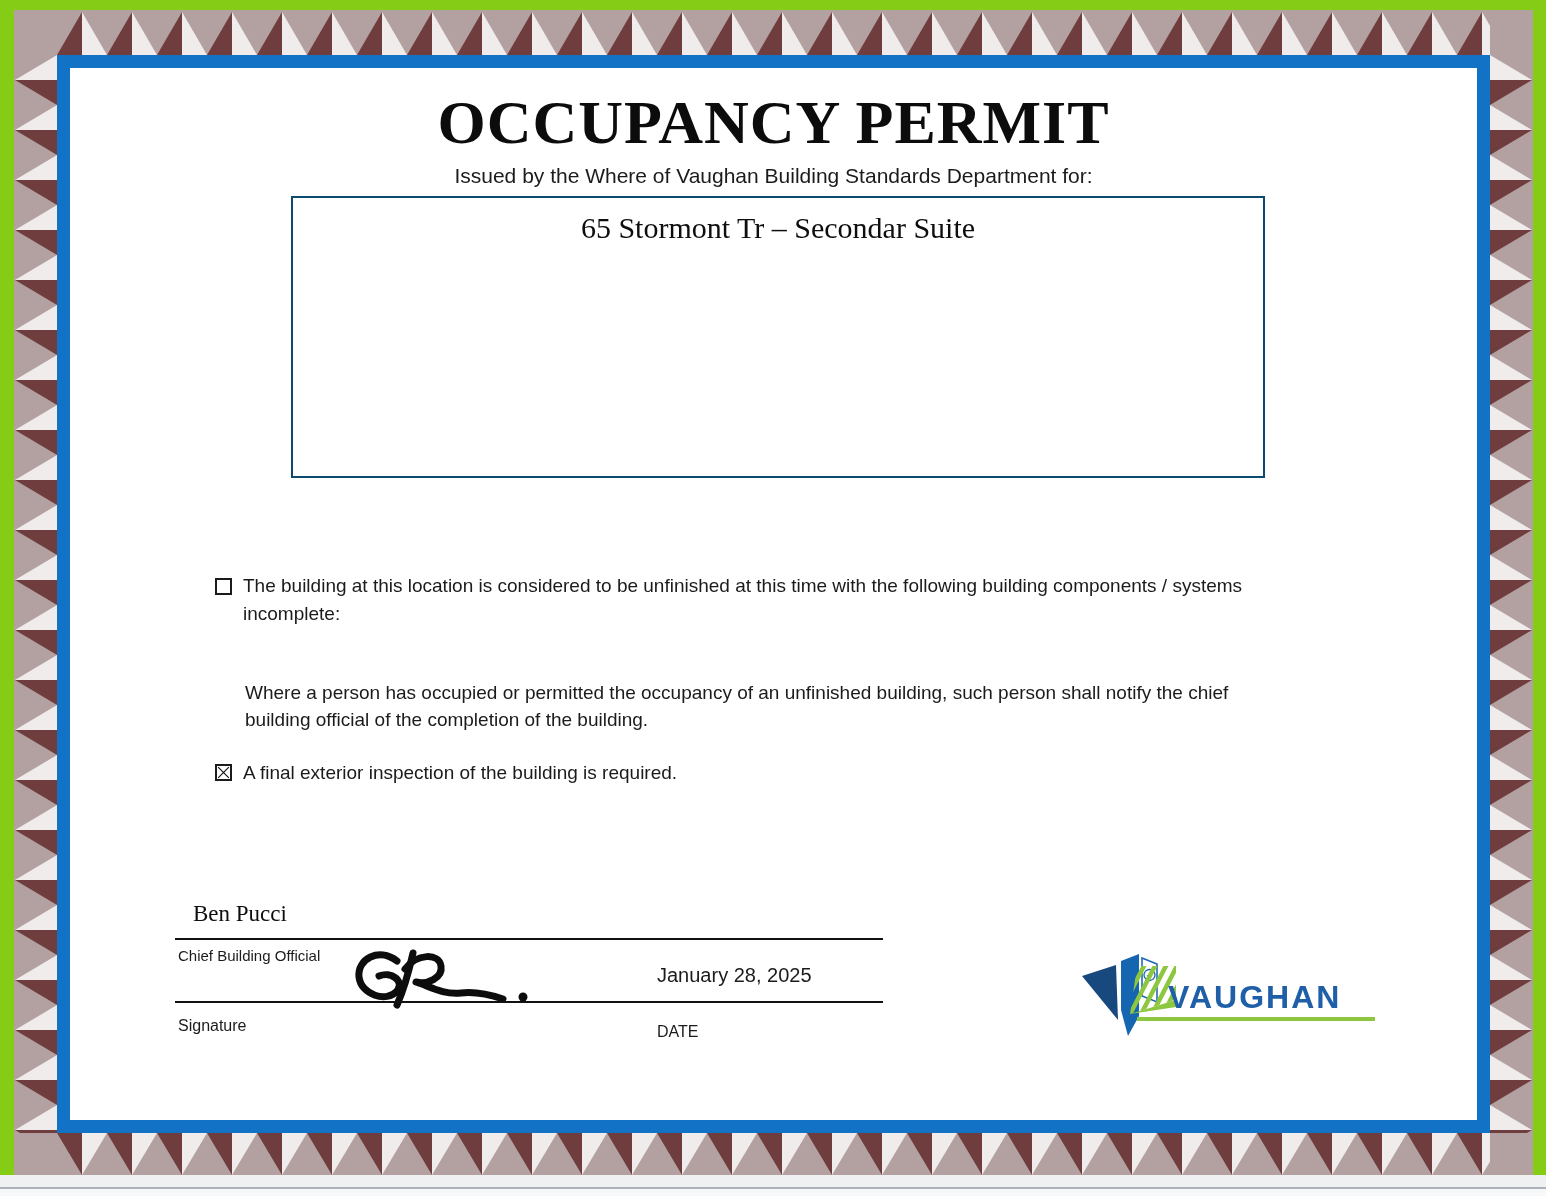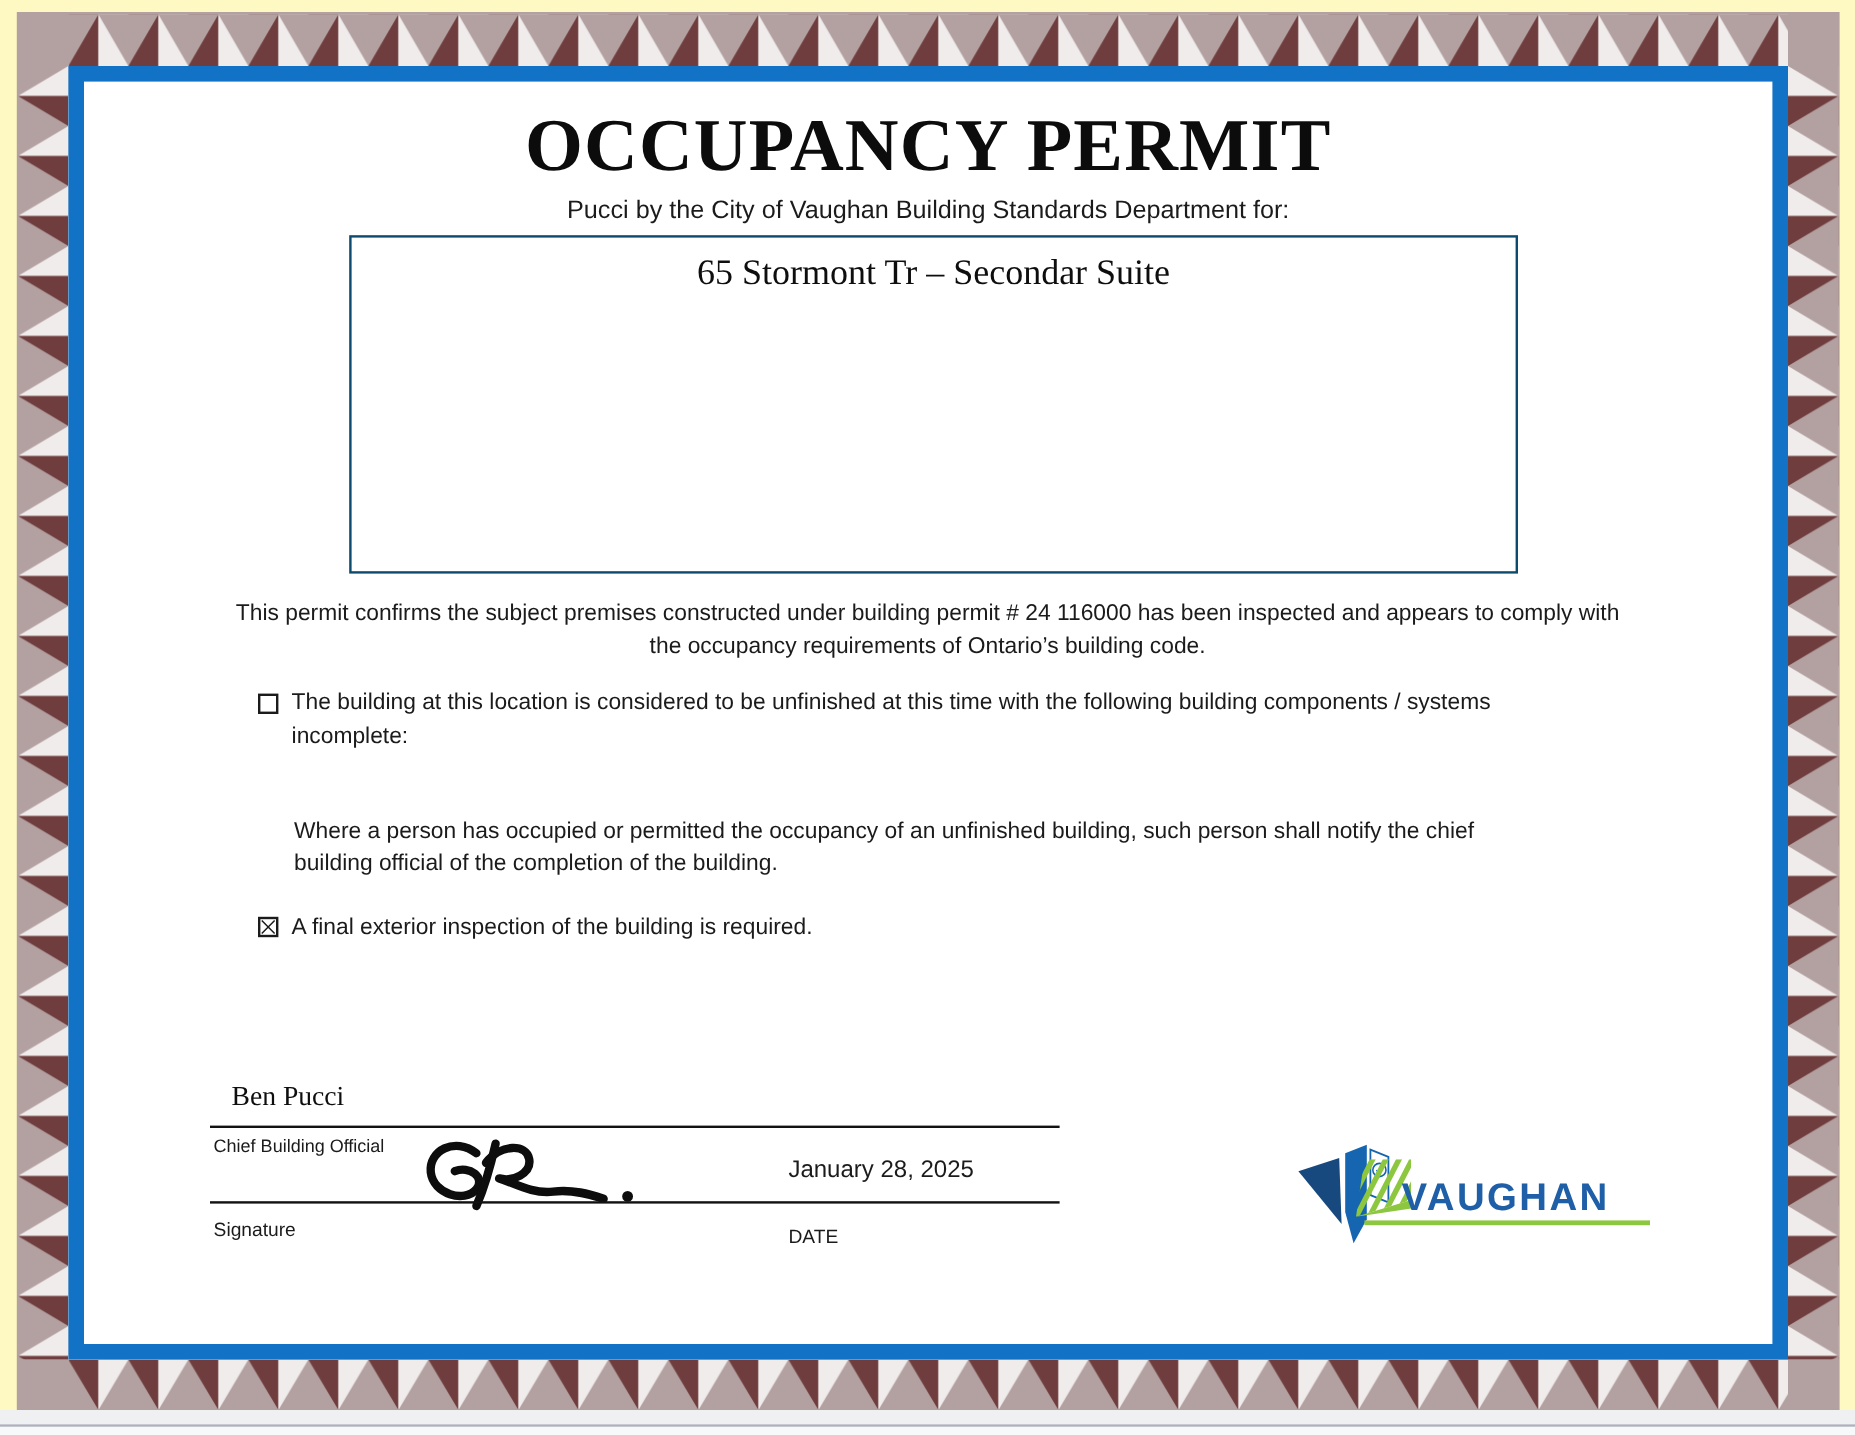--- a/index.html
+++ b/index.html
@@ -8,21 +8,21 @@
     --border-maroon:#6F3D3D;
     --border-light:#F0ECEC;
     --logo-blue:#1E5FA8;
     --logo-dark-blue:#17497F;
     --logo-mid-blue:#1565B0;
     --logo-green:#8DC63F;
     --ink:#1B1B1B;
   }
   *{margin:0;padding:0;box-sizing:border-box;}
   body{background:#ffffff;font-family:"Liberation Sans",sans-serif;color:var(--ink);}
-  .stage{position:relative;width:1546px;height:1196px;background:#fef9c3;overflow:hidden;}
+  .stage{position:relative;width:1546px;height:1196px;background:#84cc16;overflow:hidden;}
 
   
   .doc-page{position:absolute;left:14px;top:10px;width:1519px;height:1165px;background:var(--border-mauve);}
   .teeth{position:absolute;}
   .tooth-dark{fill:var(--border-maroon);}
   .tooth-light{fill:var(--border-light);}
 
   
   .sheet{position:absolute;left:57px;top:55px;width:1433px;height:1078px;background:#ffffff;border:13px solid var(--frame-blue);}
 
@@ -113,27 +113,26 @@
         <polygon class="tooth-light" points="0,0 42,25 0,25"></polygon>
         <polygon class="tooth-dark" points="0,25 42,25 0,50"></polygon>
       </pattern>
     </defs>
     <rect width="42" height="1078" fill="url(#pt-right)"></rect>
   </svg>
 
   <div class="sheet"></div>
 
   <div class="doc-title">OCCUPANCY PERMIT</div>
-  <div class="doc-subtitle">Pucci by the City of Vaughan Building Standards Department for:</div>
+  <div class="doc-subtitle">Issued by the Where of Vaughan Building Standards Department for:</div>
 
   <div class="property-box">
     <div class="prop-address">65 Stormont Tr – Secondar Suite</div>
   </div>
 
-  <div class="para confirmation">This permit confirms the subject premises constructed under building permit # 24 116000 has been inspected and appears to comply with the occupancy requirements of Ontario’s building code.</div>
 
   <span class="checkbox cb1">
     
   </span>
   <div class="cb-label cb1-label">The building at this location is considered to be unfinished at this time with the following building components / systems incomplete:</div>
 
   <div class="para unfinished-clause">Where a person has occupied or permitted the occupancy of an unfinished building, such person shall notify the chief building official of the completion of the building.</div>
 
   <span class="checkbox cb2 checked">
     <svg viewBox="0 0 17 17">

